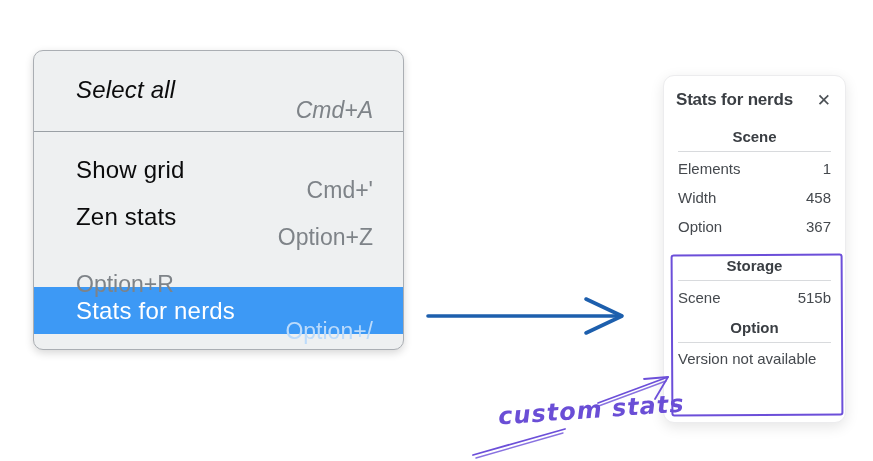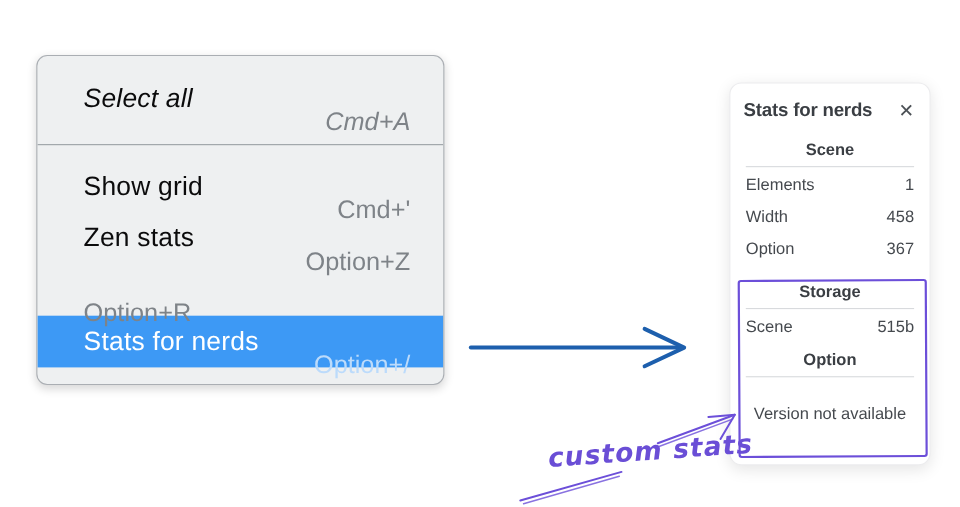--- a/index.html
+++ b/index.html
@@ -42,21 +42,21 @@
   .sp-header { display: flex; justify-content: space-between; align-items: center; }
   .sp-title { font-size: 17px; font-weight: bold; color: #3a3e43; letter-spacing: -0.2px; }
   .sp-close { font-size: 17px; color: #4c5156; background: none; border: none;
     cursor: pointer; line-height: 1; padding: 0 2px; font-family: "Liberation Sans", sans-serif; }
   .sp-heading { text-align: center; font-weight: bold; color: #3a3e43; font-size: 15px; }
   .sp-heading.scene { margin-top: 18px; }
   .sp-heading.storage { margin-top: 16px; }
   .sp-heading.version { margin-top: 7px; }
   .sp-hr { border: none; border-top: 1px solid #d8dadd; margin: 6px 2px 2px 2px; }
   .sp-row { display: flex; justify-content: space-between; line-height: 29px; padding: 0 2px; }
-  .sp-note { line-height: 28px; margin-top: 20px; padding: 0 2px; text-align: center; }
+  .sp-note { line-height: 28px; margin-top: 2px; padding: 0 2px; }
 
   
   .annotation-rect {
     position: absolute; left: 671px; top: 254px; width: 172px; height: 162px;
     border: 2px solid #6c4fd9; border-radius: 3px;
     transform: rotate(-0.3deg);
     pointer-events: none;
   }
   .annotation-arrow { position: absolute; left: 463px; top: 368px; pointer-events: none; }
   .annotation-label {

